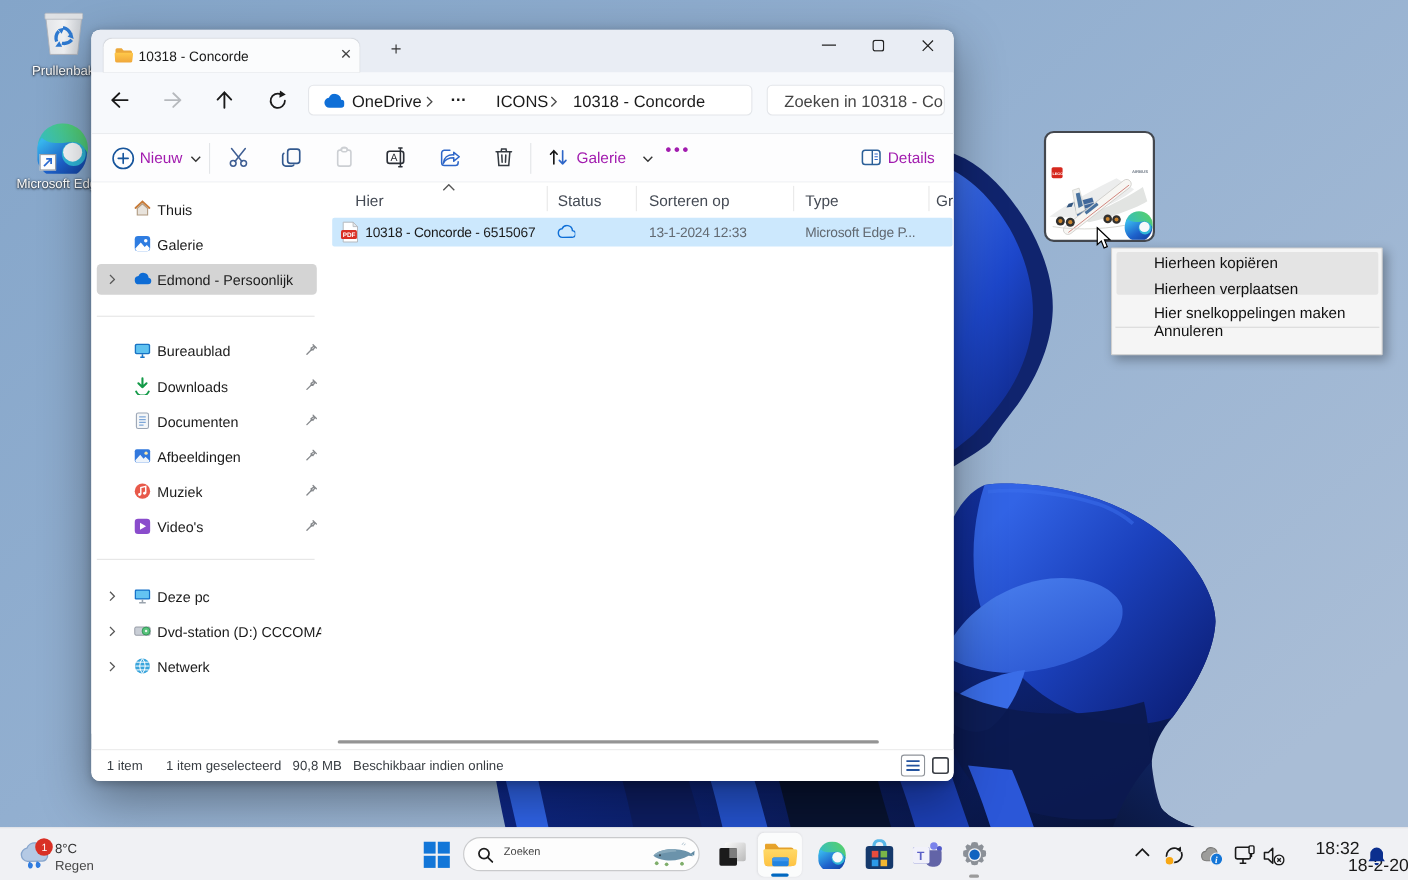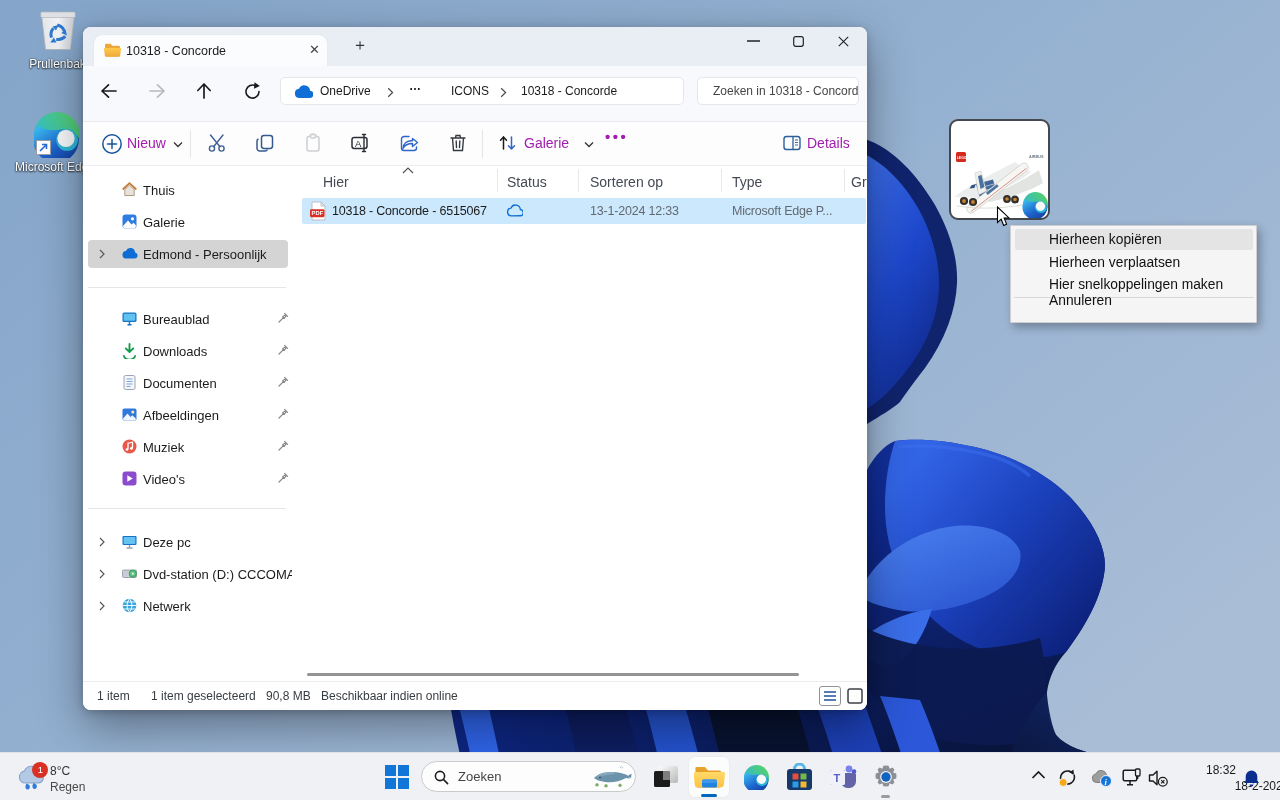--- a/index.html
+++ b/index.html
@@ -11,21 +11,21 @@
 
 #win{position:absolute;left:83px;top:27px;width:784px;height:683px;background:#fff;border-radius:8px;box-shadow:0 16px 45px rgba(0,0,0,.38),0 2px 8px rgba(0,0,0,.22);overflow:hidden}
 #tabbar{position:absolute;left:0;top:0;width:784px;height:39px;background:#e9edf4}
 #tab{position:absolute;left:11px;top:8px;width:233px;height:31px;background:#fbfcfd;border-radius:8px 8px 0 0;box-shadow:0 0 1px rgba(0,0,0,.15)}
 #tab .ttl{position:absolute;left:32px;top:9px;font-size:12.5px;color:#1b1b1b}
 .tbx{position:absolute;color:#333;font-size:15px;line-height:1}
 
 #addr{position:absolute;left:0;top:39px;width:784px;height:56px;background:#f7f9fc;border-bottom:1px solid #e8eaee}
 #abox{position:absolute;left:197px;top:11px;width:404px;height:28px;background:#fff;border:1px solid #e4e6ea;border-radius:5px}
 #sbox{position:absolute;left:614px;top:11px;width:162px;height:28px;background:#fff;border:1px solid #e4e6ea;border-radius:5px;overflow:hidden}
-.crumb{position:absolute;top:6px;font-size:12px;color:#1b1b1b;white-space:nowrap}
+.crumb{position:absolute;top:6px;font-size:15px;color:#1b1b1b;white-space:nowrap}
 
 #tools{position:absolute;left:0;top:95px;width:784px;height:44px;background:#fdfdfe;border-bottom:1px solid #eceef1}
 .tsep{position:absolute;top:8px;width:1px;height:28px;background:#e3e5e8}
 .tlabel{position:absolute;font-size:14px;color:#a21caf}
 
 #navp{position:absolute;left:0;top:139px;width:209px;height:501px;background:#fff}
 .nitem{position:absolute;left:5px;width:200px;height:28px;border-radius:4px}
 .nitem .nm{position:absolute;left:55px;top:7px;font-size:13px;color:#1b1b1b;white-space:nowrap;max-width:155px;overflow:hidden}
 .nitem .ic{position:absolute;left:33px;top:5px;width:17px;height:17px}
 .nitem .ex{position:absolute;left:11px;top:9px}
@@ -38,26 +38,26 @@
 .fcell{position:absolute;top:6px;font-size:12.5px;letter-spacing:-0.2px;color:#1b1b1b;white-space:nowrap}
 .fsub{color:#626971}
 
 #hscroll{position:absolute;left:209px;top:640px;width:575px;height:14px}
 #sbar{position:absolute;left:0;top:654px;width:784px;height:29px;background:#fff;border-top:1px solid #ececec}
 .stxt{position:absolute;top:7px;font-size:12px;color:#383d42;white-space:nowrap}
 
 #tile{position:absolute;left:949px;top:119px;width:101px;height:101px;background:#fff;border:2px solid #43474e;border-radius:9px}
 
 #menu{position:absolute;left:1010px;top:225px;width:247px;height:98px;background:#f5f5f5;border:1px solid #cfcfcf;border-radius:1px;box-shadow:3px 4px 10px rgba(0,0,0,.3);font-size:13.8px;color:#111}
-.mi{position:absolute;left:4px;width:238px;height:21px;line-height:21px;padding-left:34px;white-space:nowrap}
+.mi{position:absolute;left:4px;width:238px;height:39px;line-height:21px;padding-left:34px;white-space:nowrap}
 
 #task{position:absolute;left:0;top:752px;width:1280px;height:48px;background:#f0f1f4;border-top:1px solid #e3e4e8}
 .wtxt{position:absolute;font-size:12px;color:#333}
 #searchpill{position:absolute;left:421px;top:8px;width:215px;height:31px;background:#fdfdfd;border:1px solid #c9cacc;border-radius:16px}
-.tray{position:absolute;font-size:12px;color:#1a1a1a}
+.tray{position:absolute;font-size:16px;color:#1a1a1a}
 </style></head>
 <body>
 <div id="desk">
 <svg id="wall" width="1280" height="800" viewBox="0 0 1280 800">
  <defs>
   <linearGradient id="sky" x1="0" y1="0" x2="1" y2="0.75">
    <stop offset="0" stop-color="#84a5c9"></stop>
           <stop offset="0.45" stop-color="#92afd0"></stop>
           <stop offset="1" stop-color="#a9bdd6"></stop>
   </linearGradient>
@@ -512,21 +512,21 @@
         <rect width="11" height="11" fill="#1276d8"></rect>
         <rect x="13" width="11" height="11" fill="#1276d8"></rect>
         <rect y="13" width="11" height="11" fill="#1276d8"></rect>
         <rect x="13" y="13" width="11" height="11" fill="#1276d8"></rect>
       </svg>
  <div id="searchpill">
   <svg class="abs" style="left:12px;top:8px" width="15" height="15" viewBox="0 0 15 15">
           <circle cx="6" cy="6" r="4.6" fill="none" stroke="#1f1f1f" stroke-width="1.6"></circle>
           <path d="M9.6,9.6 L13.6,13.6" stroke="#1f1f1f" stroke-width="1.6" stroke-linecap="round"></path>
         </svg>
-  <span style="position:absolute;left:36px;top:7px;font-size:13px;color:#454545">Zoeken</span>
+  <span style="position:absolute;left:36px;top:7px;font-size:10px;color:#454545">Zoeken</span>
   <svg class="abs" style="left:168px;top:3px" width="42" height="25" viewBox="0 0 42 25">
    <path d="M4,13 C8,8.5 16,6.5 24,7 C30,7.3 36,9 39,11.5 L40,13.5 L36,13 C30,16.5 22,18 15,17 C10,16.3 6,15 4,13 Z" fill="#6b93ab"></path>
    <path d="M4,13 C8,8.5 16,6.5 24,7 L25,9 C18,9.5 10,11 4,13 Z" fill="#87a9bc"></path>
    <circle cx="10" cy="12.5" r="0.8" fill="#27323a"></circle>
    <path d="M38,11 l3.5,-2.5 -0.5,4.5 Z" fill="#5d87a0"></path>
    <path d="M5,20 q2,-4 4,0 q-2,3 -4,0 Z M14,21 q2,-4 4,0 q-2,3 -4,0 Z M28,20.5 q2,-4 4,0 q-2,3 -4,0 Z" fill="#7fae6b"></path>
    <path d="M30,3 l1.5,-2 M32,3.5 l1,-1.5" stroke="#9fb6c6" stroke-width="0.8"></path>
   </svg>
  </div>
  <svg class="abs" style="left:652px;top:10px" width="28" height="28" viewBox="0 0 28 28">

